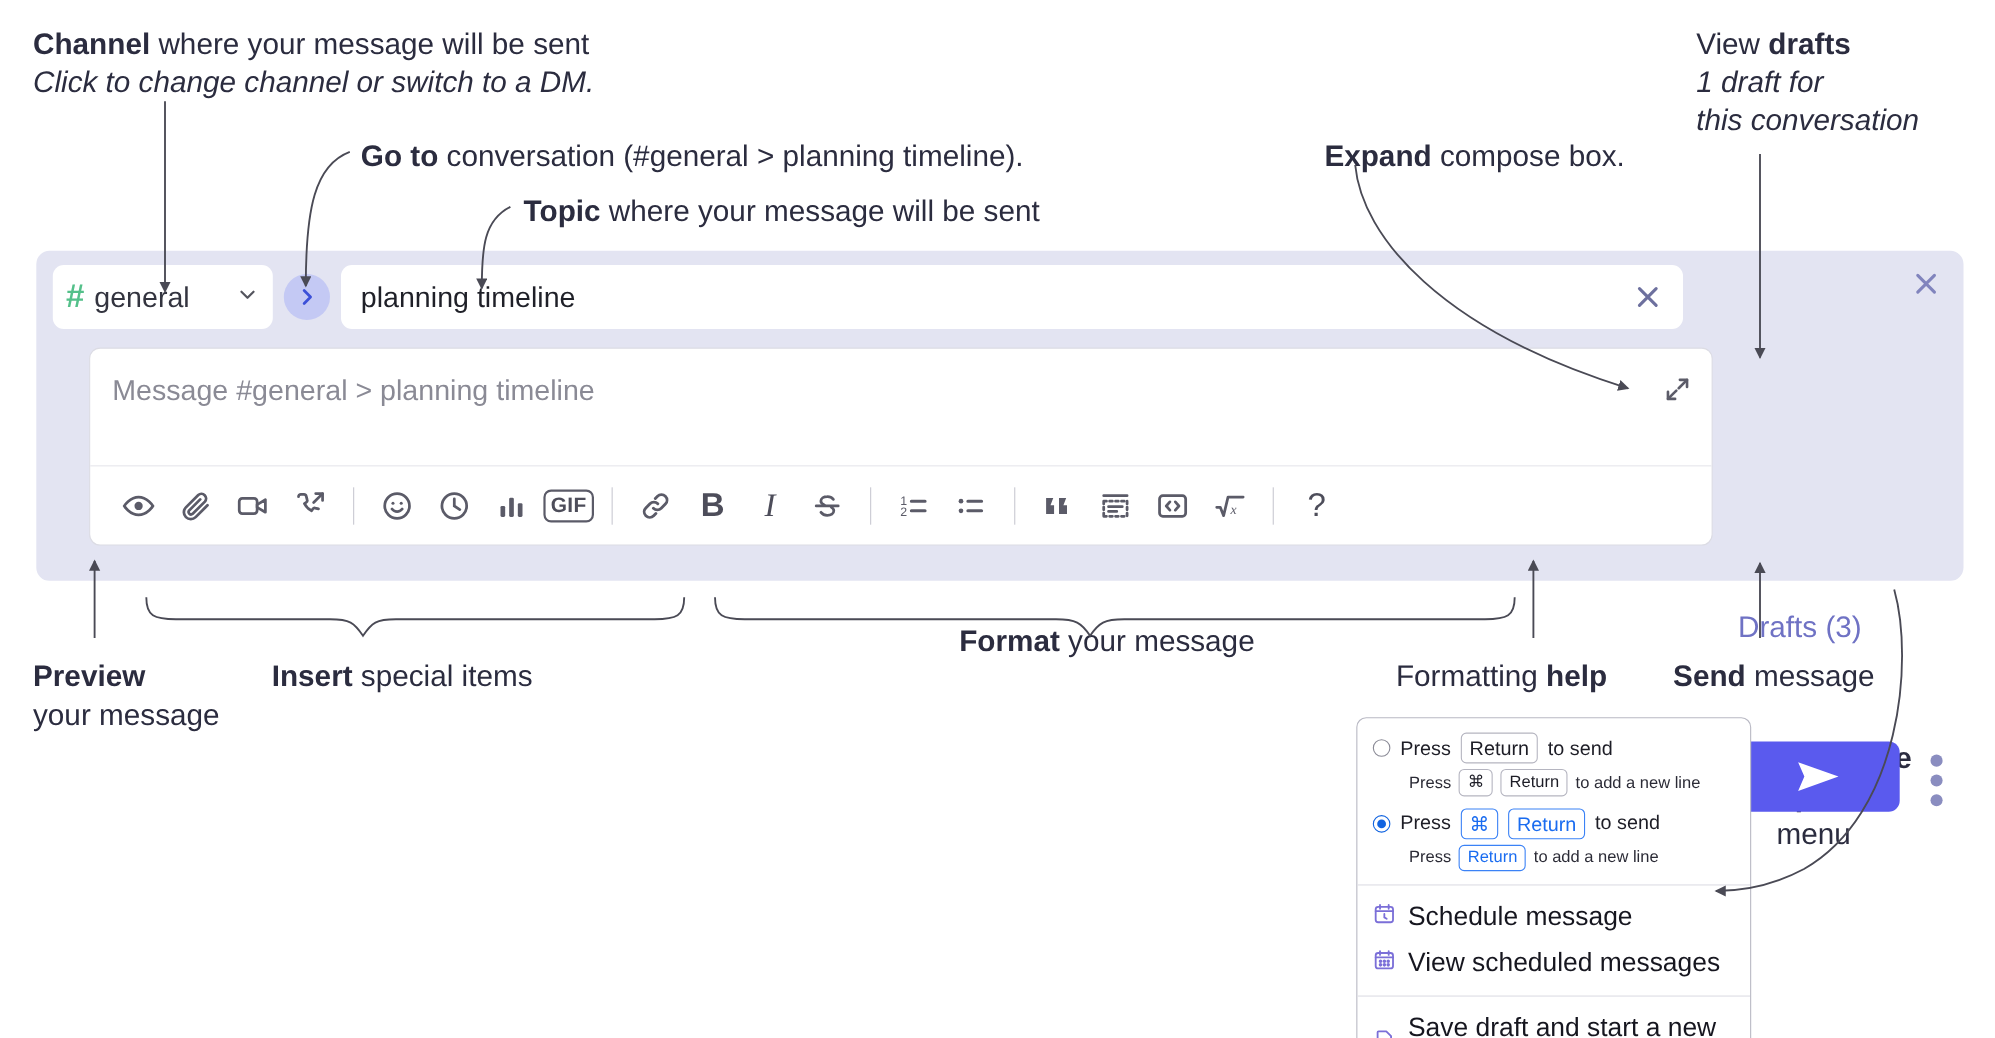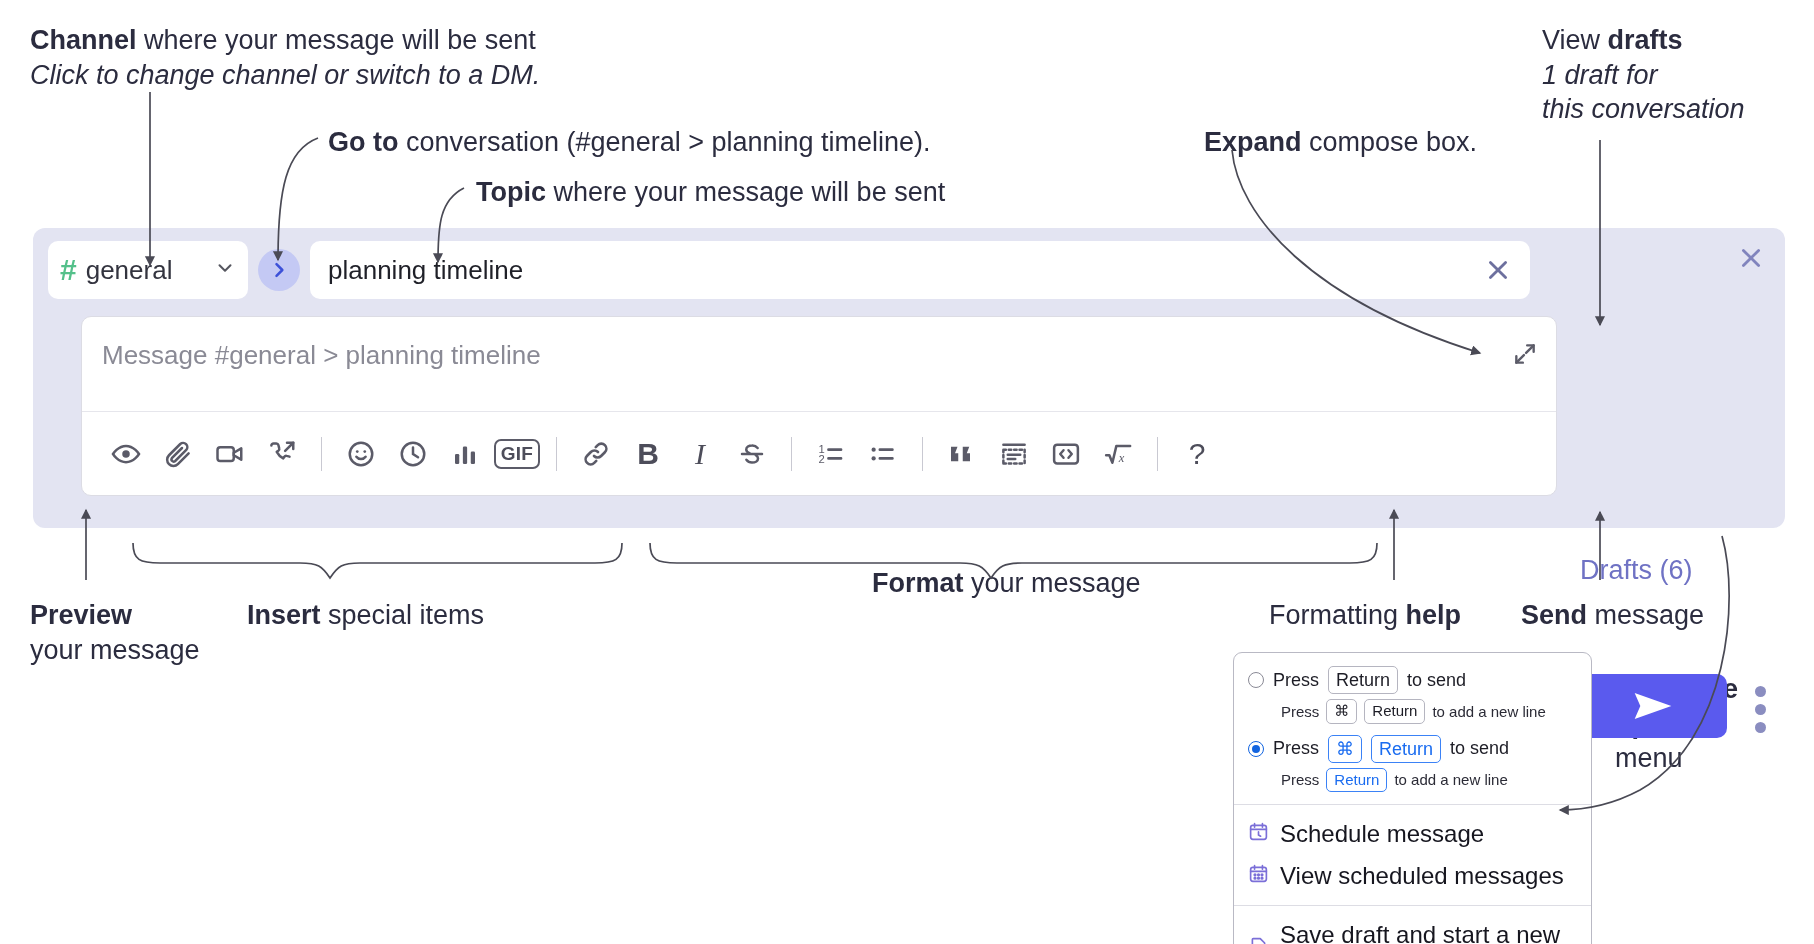--- a/index.html
+++ b/index.html
@@ -56,21 +56,21 @@
   
   #message-box{
     position:absolute;left:48px;top:88px;width:1476px;height:180px;
     background:#ffffff;border:1px solid #dcdce4;border-radius:10px;box-sizing:border-box;
   }
   #msg-placeholder{position:absolute;left:20px;top:23px;font-size:26px;color:#8a8a95;}
   #expand-btn{position:absolute;right:14px;top:20px;width:34px;height:34px;display:flex;align-items:center;justify-content:center;cursor:pointer;}
   #expand-btn svg{width:26px;height:26px;}
 
   #toolbar{
-    position:absolute;left:0;bottom:0;width:100%;height:84px;
+    position:absolute;left:0;bottom:0;width:100%;height:72px;
     border-top:1px solid #e6e6ec;box-sizing:border-box;
     display:flex;align-items:center;padding-left:18px;gap:0;
   }
   .tbtn{
     width:52px;height:52px;display:flex;align-items:center;justify-content:center;
     cursor:pointer;color:#5b5b68;flex:none;
   }
   .tbtn svg{width:30px;height:30px;display:block;}
   .tsep{width:1px;height:34px;background:#c9c9d2;margin:0 13px;flex:none;}
   .glyph{font-size:30px;line-height:1;color:#4d4d5a;}
@@ -357,21 +357,21 @@
       </div>
 
       <div class="tsep"></div>
 
       <div class="tbtn">
         <span class="glyph">?</span>
       </div>
     </div>
   </div>
 
-  <div id="drafts-link">Drafts (6)</div>
+  <div id="drafts-link">Drafts (3)</div>
 
   <div id="send-btn">
     <svg viewBox="0 0 30 22" fill="#ffffff" stroke="none">
       <path d="M4 3.2 L26 11 L4 18.8 L7.4 11 Z"></path>
     </svg>
   </div>
 
   <div id="kebab-btn">
     <span></span>
     <span></span>

